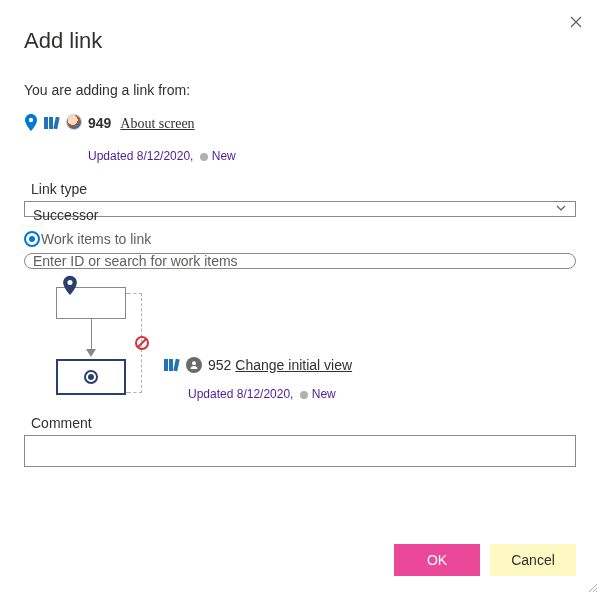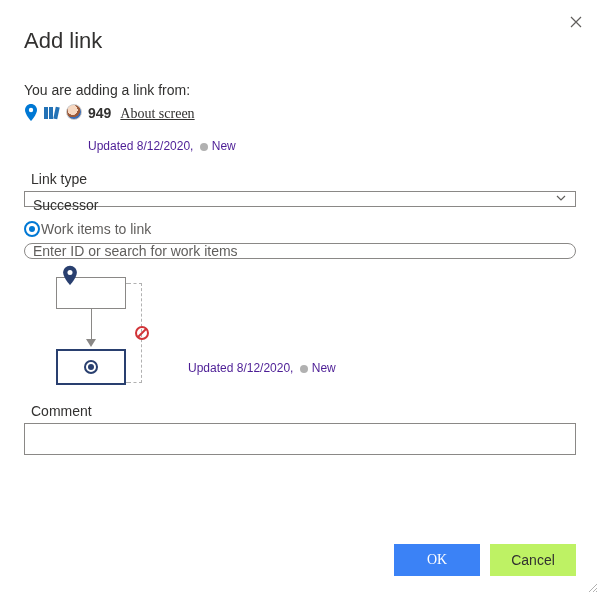--- a/index.html
+++ b/index.html
@@ -23,21 +23,21 @@
     cursor: pointer;
     color: #605e5c;
     font-size: 16px;
   }
   h1.title {
     font-size: 22px;
     font-weight: 400;
     margin: 10px 0 28px 0;
     color: #323130;
   }
-  .intro { margin-bottom: 6px; color: #323130; }
+  .intro { margin-bottom: 16px; color: #323130; }
   .src {
     display: flex;
     align-items: flex-start;
     gap: 6px;
     margin-bottom: 16px;
   }
   .pin-icon svg { display:block; }
   .book-icon svg { display:block; }
   .avatar {
     width: 16px; height: 16px; border-radius: 50%;
@@ -193,22 +193,22 @@
     gap: 10px;
   }
   .btn {
     min-width: 86px;
     height: 32px;
     border: none;
     font-size: 14px;
     cursor: pointer;
     display: inline-flex; align-items: center; justify-content: center;
   }
-  .btn-primary { background: #3b82f6; color: #fff; font-family: Liberation Serif, serif; }
-  .btn-secondary { background: #bef264; color: #323130; }
+  .btn-primary { background: #ec4899; color: #fff; }
+  .btn-secondary { background: #fef9c3; color: #323130; }
   .resize-grip {
     position: absolute;
     right: 2px; bottom: 2px;
     width: 12px; height: 12px;
     color: #b1b1b1;
   }
 </style>
 </head>
 <body>
 
@@ -285,20 +285,38 @@
     <div class="dash-lead2"></div>
     <span class="forbid">
       <svg width="16" height="16" viewBox="0 0 16 16">
           <circle cx="8" cy="8" r="6" stroke="#d13438" stroke-width="2" fill="none"></circle>
           <line x1="4" y1="12" x2="12" y2="4" stroke="#d13438" stroke-width="2"></line>
         </svg>
     </span>
   </div>
 
   <div class="linked-item">
+    <div class="linked-row">
+      <span class="book-icon">
+        <svg width="16" height="14" viewBox="0 0 16 14">
+            <rect x="0" y="1" width="4" height="12" fill="#2372b6"></rect>
+            <rect x="5" y="1" width="4" height="12" fill="#2372b6"></rect>
+            <rect x="10.5" y="1" width="4" height="12" fill="#2372b6" transform="rotate(12 12.5 7)"></rect>
+          </svg>
+      </span>
+      <span class="person-icon">
+        <svg width="10" height="10" viewBox="0 0 10 10">
+            <circle cx="5" cy="3.3" r="2" fill="#fff"></circle>
+            <path d="M1.5 9c0-2 1.6-3 3.5-3s3.5 1 3.5 3" fill="#fff"></path>
+          </svg>
+      </span>
+      <span class="linked-text">
+        <span class="wid">952</span><span class="wtitle">Change initial view</span>
+      </span>
+    </div>
     <div class="meta" style="margin-left:24px">
       <span>Updated 8/12/2020,</span>
       <span class="dot"></span><span>New</span>
     </div>
   </div>
 </div>
 
 <div class="field-label">Comment</div>
 <input class="comment-input" type="text" style="">
 

